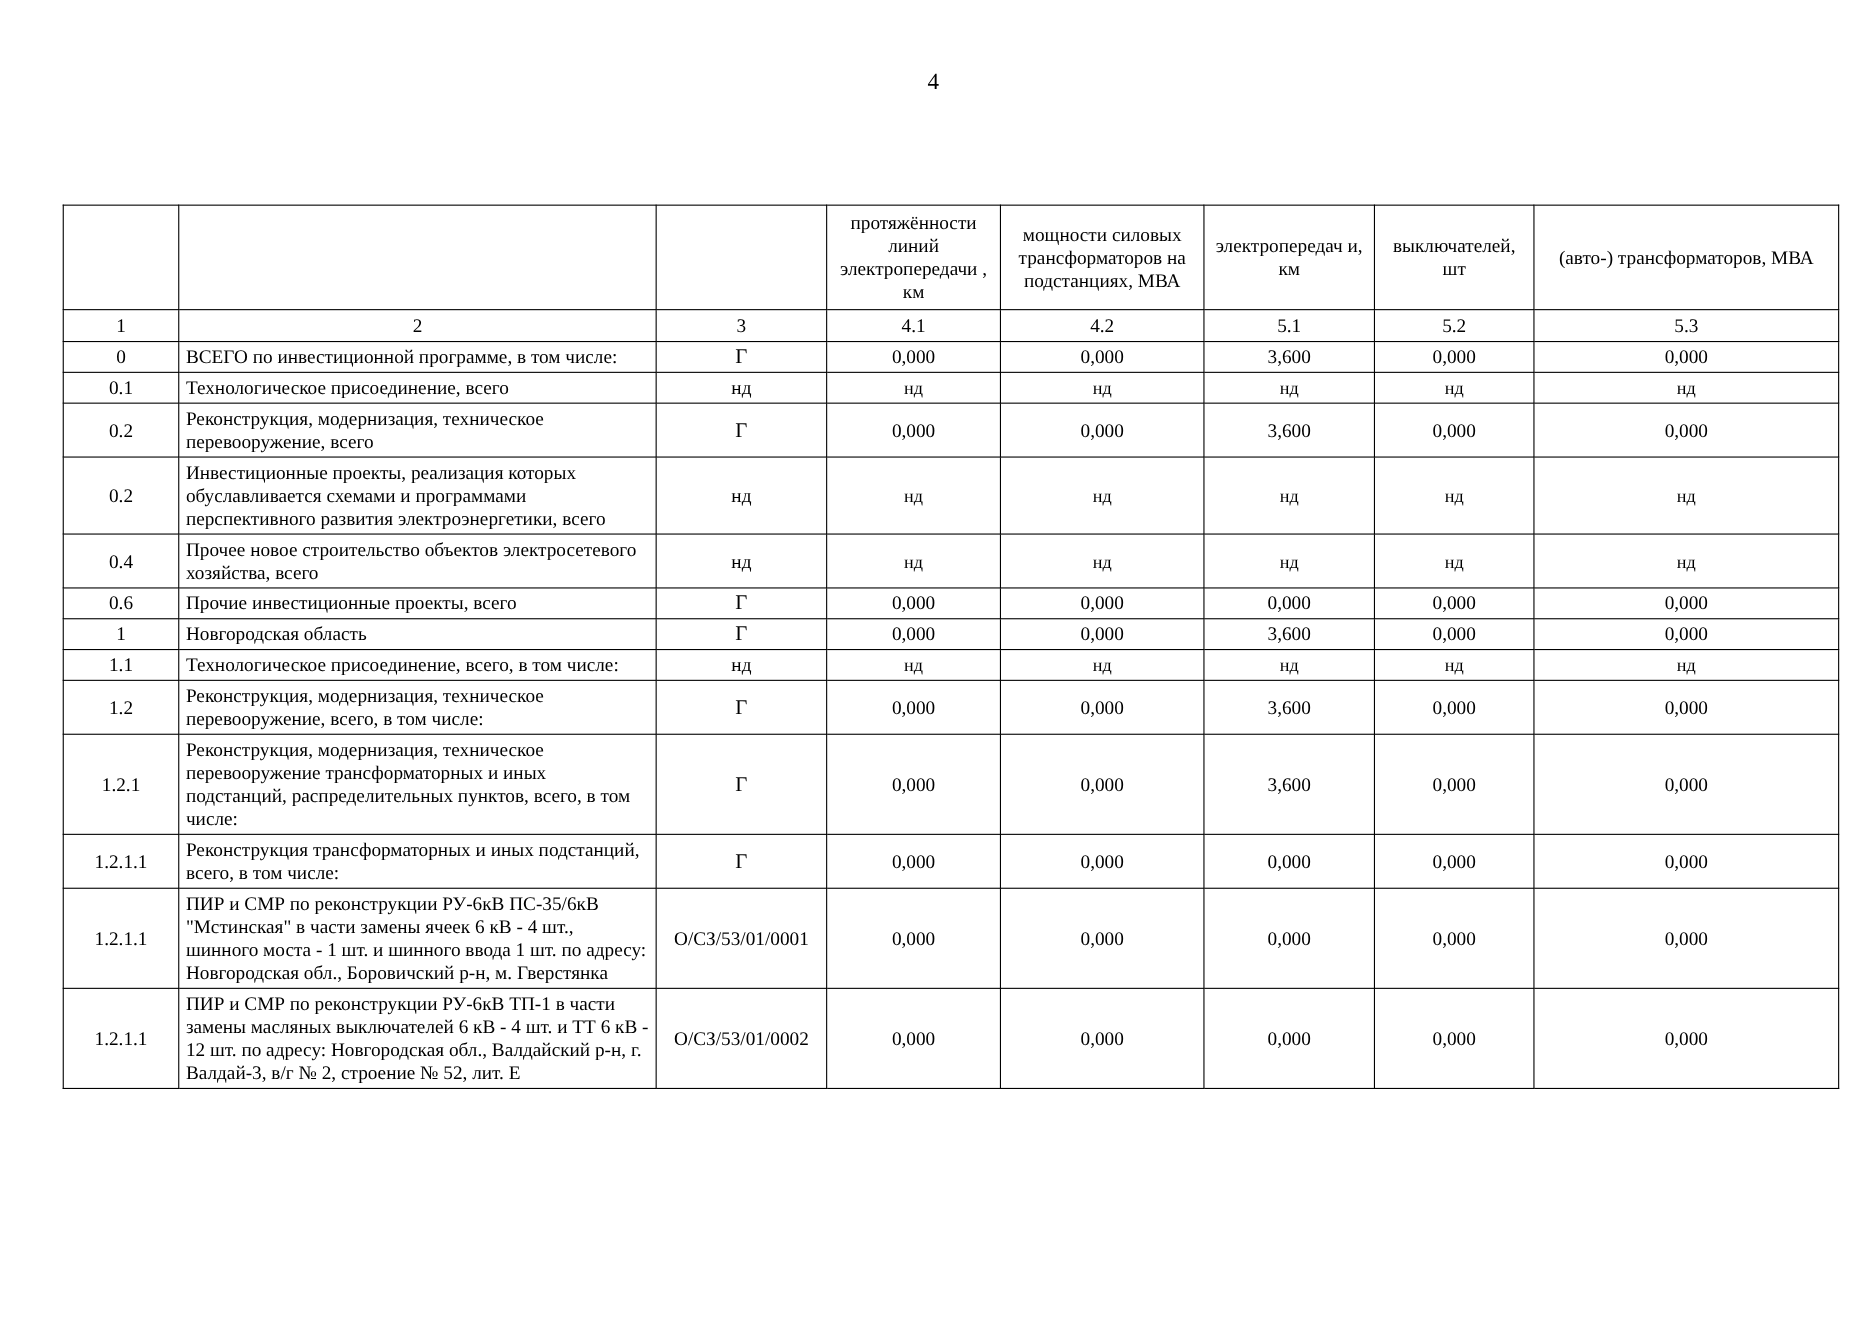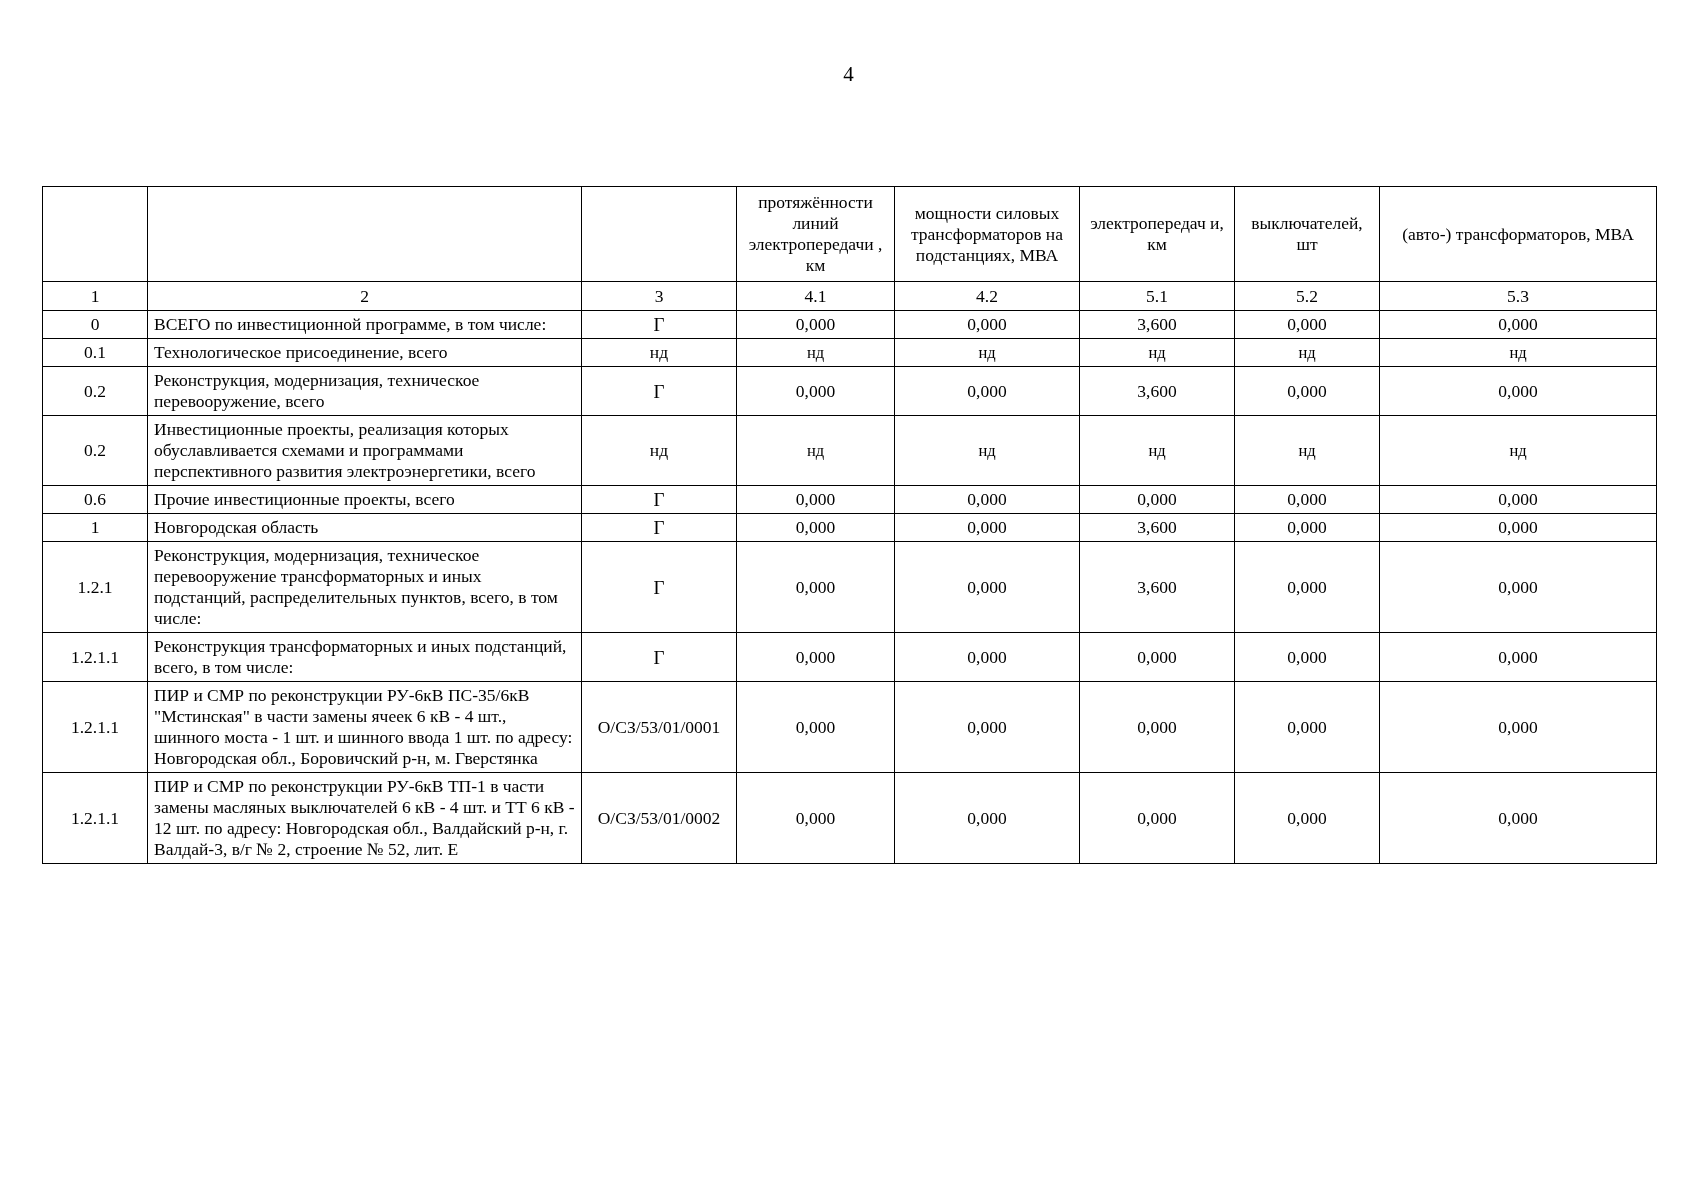--- a/index.html
+++ b/index.html
@@ -26,21 +26,21 @@
     top: 62px;
     left: 0;
     width: 1697px;
     text-align: center;
     font-size: 21px;
     line-height: 24px;
   }
   .table-wrap {
     position: absolute;
     top: 186px;
-    left: 42px;
+    left: 57px;
     width: 1614px;
   }
   table.doc-table {
     border-collapse: collapse;
     width: 1614px;
     table-layout: fixed;
   }
   table.doc-table td, table.doc-table th {
     border: 1px solid #000000;
     font-weight: normal;
@@ -177,20 +177,30 @@
           <td class="c-code">0.2</td>
           <td class="c-name">Инвестиционные проекты, реализация которых обуславливается схемами и программами перспективного развития электроэнергетики, всего</td>
           <td class="c-mark">нд</td>
           <td class="c-val small">нд</td>
           <td class="c-val small">нд</td>
           <td class="c-val small">нд</td>
           <td class="c-val small">нд</td>
           <td class="c-val small">нд</td>
         </tr>
 
+        <tr>
+          <td class="c-code">0.4</td>
+          <td class="c-name">Прочее новое строительство объектов электросетевого хозяйства, всего</td>
+          <td class="c-mark">нд</td>
+          <td class="c-val small">нд</td>
+          <td class="c-val small">нд</td>
+          <td class="c-val small">нд</td>
+          <td class="c-val small">нд</td>
+          <td class="c-val small">нд</td>
+        </tr>
 
 
         <tr>
           <td class="c-code">0.6</td>
           <td class="c-name">Прочие инвестиционные проекты, всего</td>
           <td class="c-mark big">Г</td>
           <td class="c-val">0,000</td>
           <td class="c-val">0,000</td>
           <td class="c-val">0,000</td>
           <td class="c-val">0,000</td>
@@ -201,21 +211,41 @@
           <td class="c-code">1</td>
           <td class="c-name">Новгородская область</td>
           <td class="c-mark big">Г</td>
           <td class="c-val">0,000</td>
           <td class="c-val">0,000</td>
           <td class="c-val">3,600</td>
           <td class="c-val">0,000</td>
           <td class="c-val">0,000</td>
         </tr>
 
-
+        <tr>
+          <td class="c-code">1.1</td>
+          <td class="c-name">Технологическое присоединение, всего, в том числе:</td>
+          <td class="c-mark">нд</td>
+          <td class="c-val small">нд</td>
+          <td class="c-val small">нд</td>
+          <td class="c-val small">нд</td>
+          <td class="c-val small">нд</td>
+          <td class="c-val small">нд</td>
+        </tr>
+
+        <tr>
+          <td class="c-code">1.2</td>
+          <td class="c-name">Реконструкция, модернизация, техническое перевооружение, всего, в том числе:</td>
+          <td class="c-mark big">Г</td>
+          <td class="c-val">0,000</td>
+          <td class="c-val">0,000</td>
+          <td class="c-val">3,600</td>
+          <td class="c-val">0,000</td>
+          <td class="c-val">0,000</td>
+        </tr>
 
         <tr>
           <td class="c-code">1.2.1</td>
           <td class="c-name">Реконструкция, модернизация, техническое перевооружение трансформаторных и иных подстанций, распределительных пунктов, всего, в том числе:</td>
           <td class="c-mark big">Г</td>
           <td class="c-val">0,000</td>
           <td class="c-val">0,000</td>
           <td class="c-val">3,600</td>
           <td class="c-val">0,000</td>
           <td class="c-val">0,000</td>

